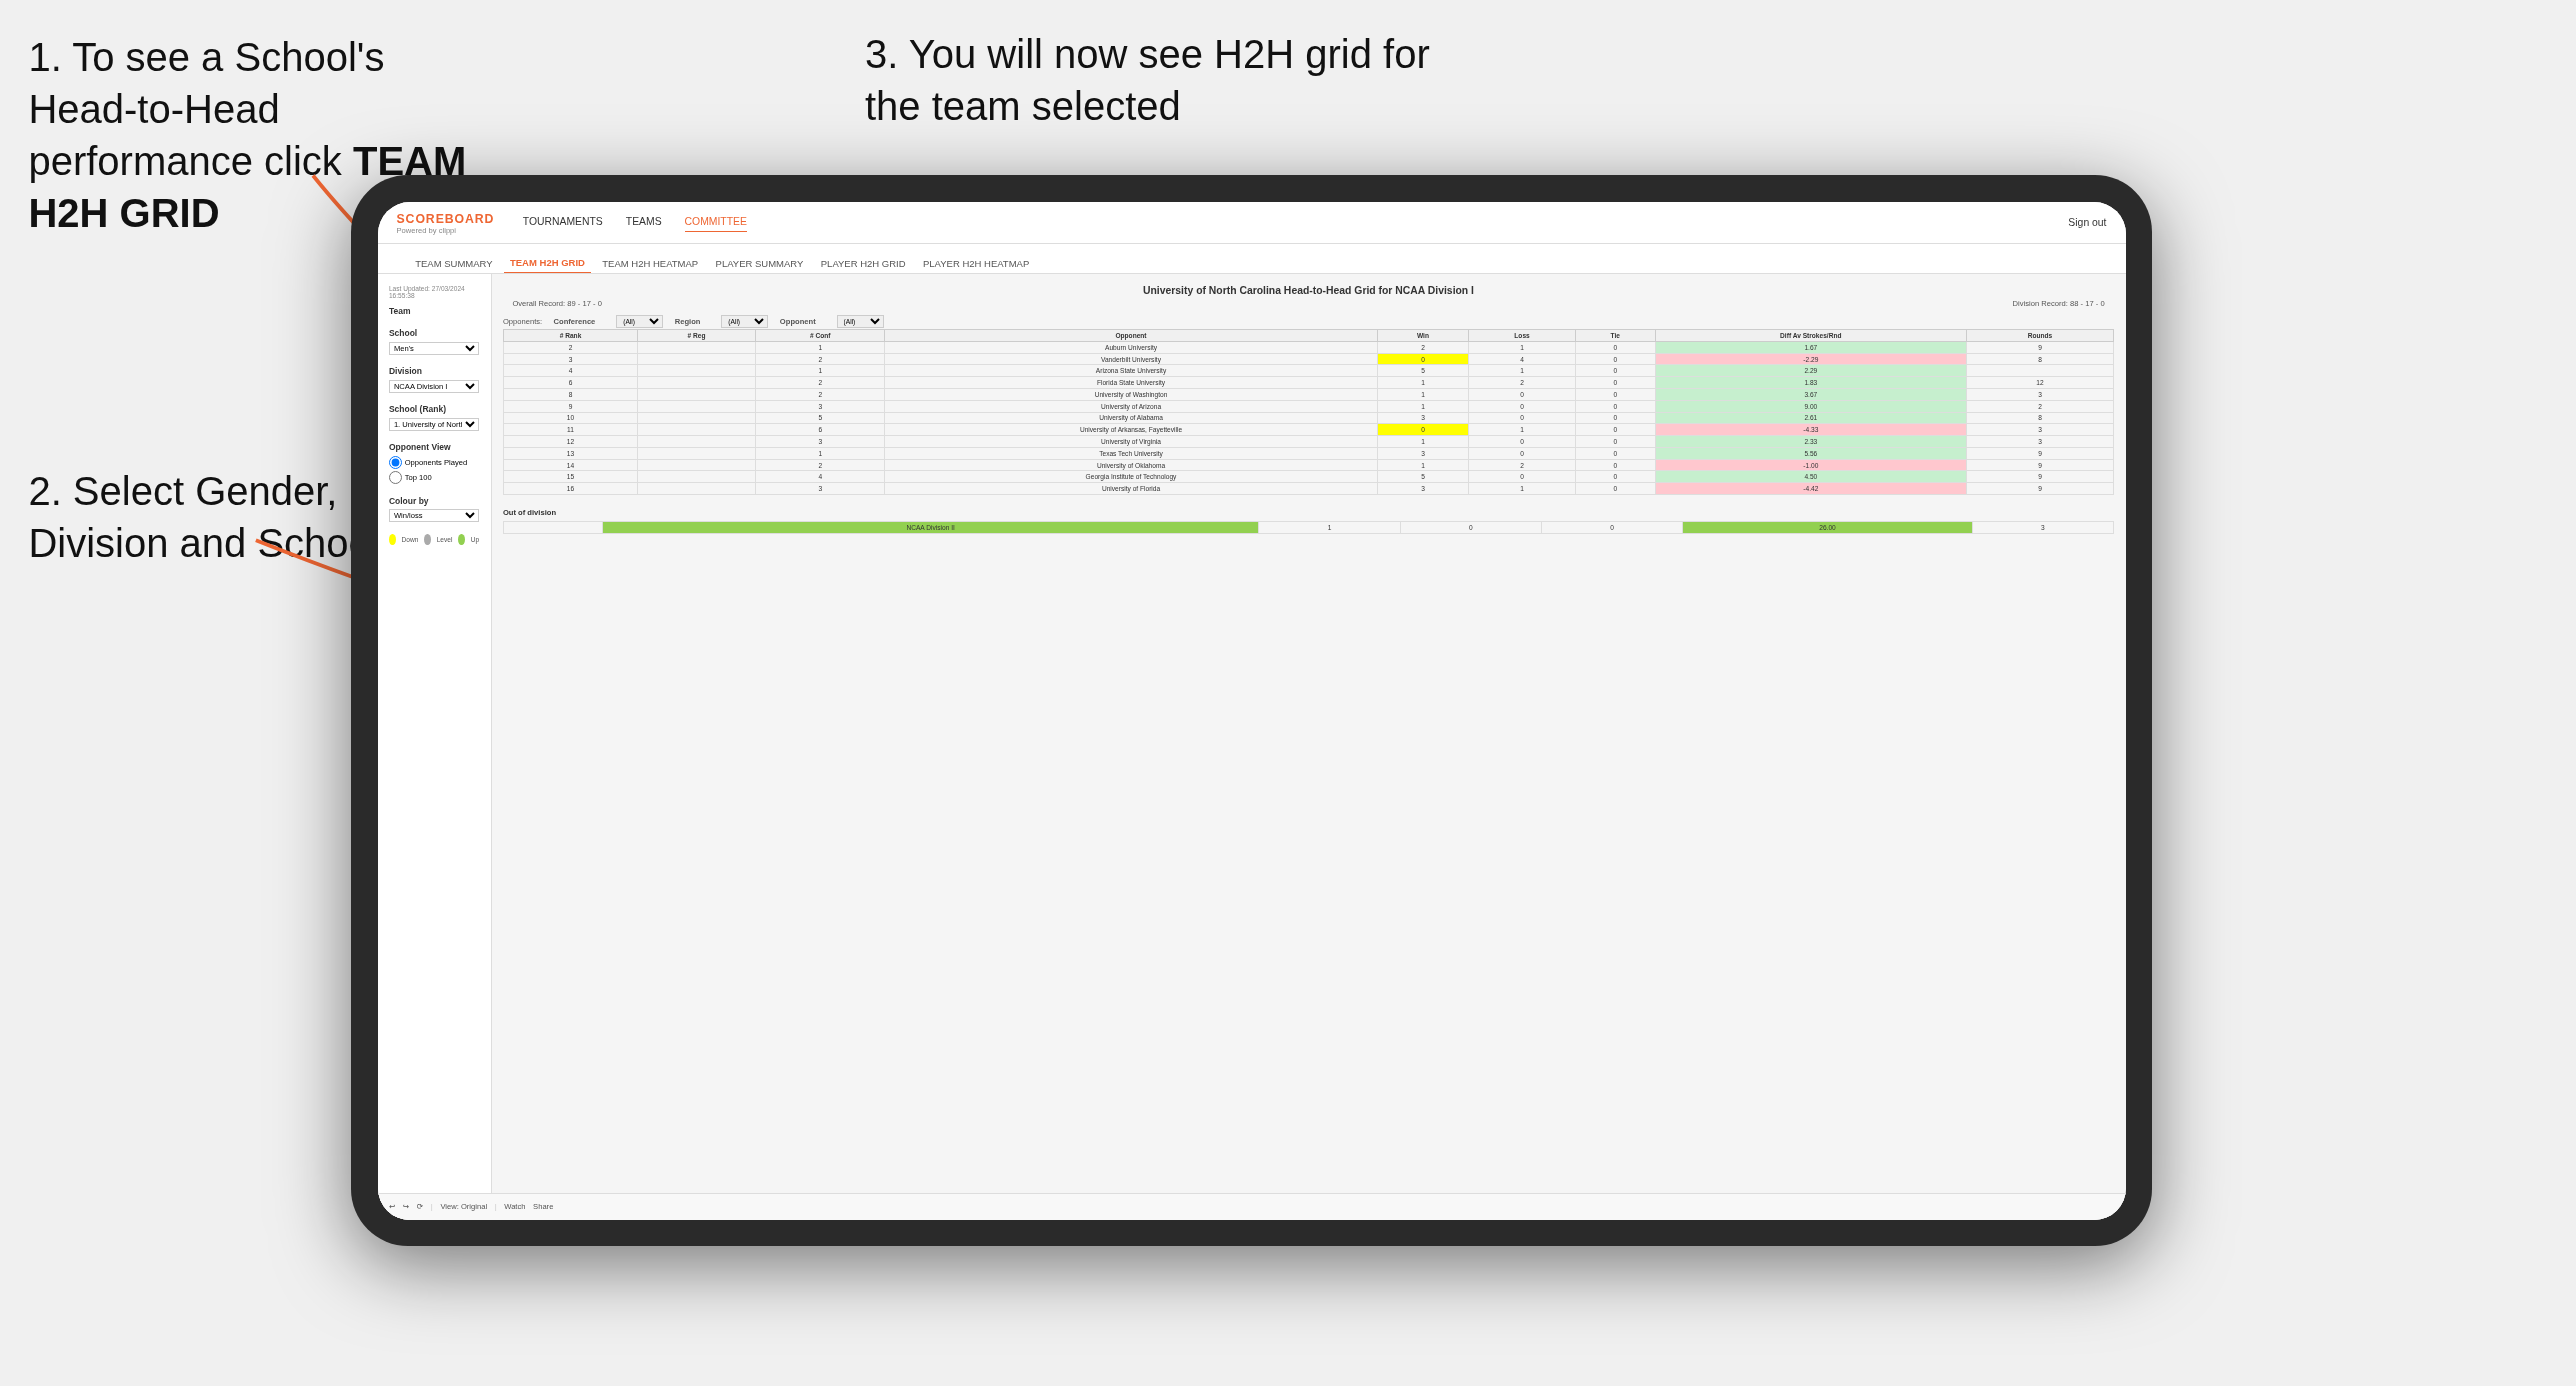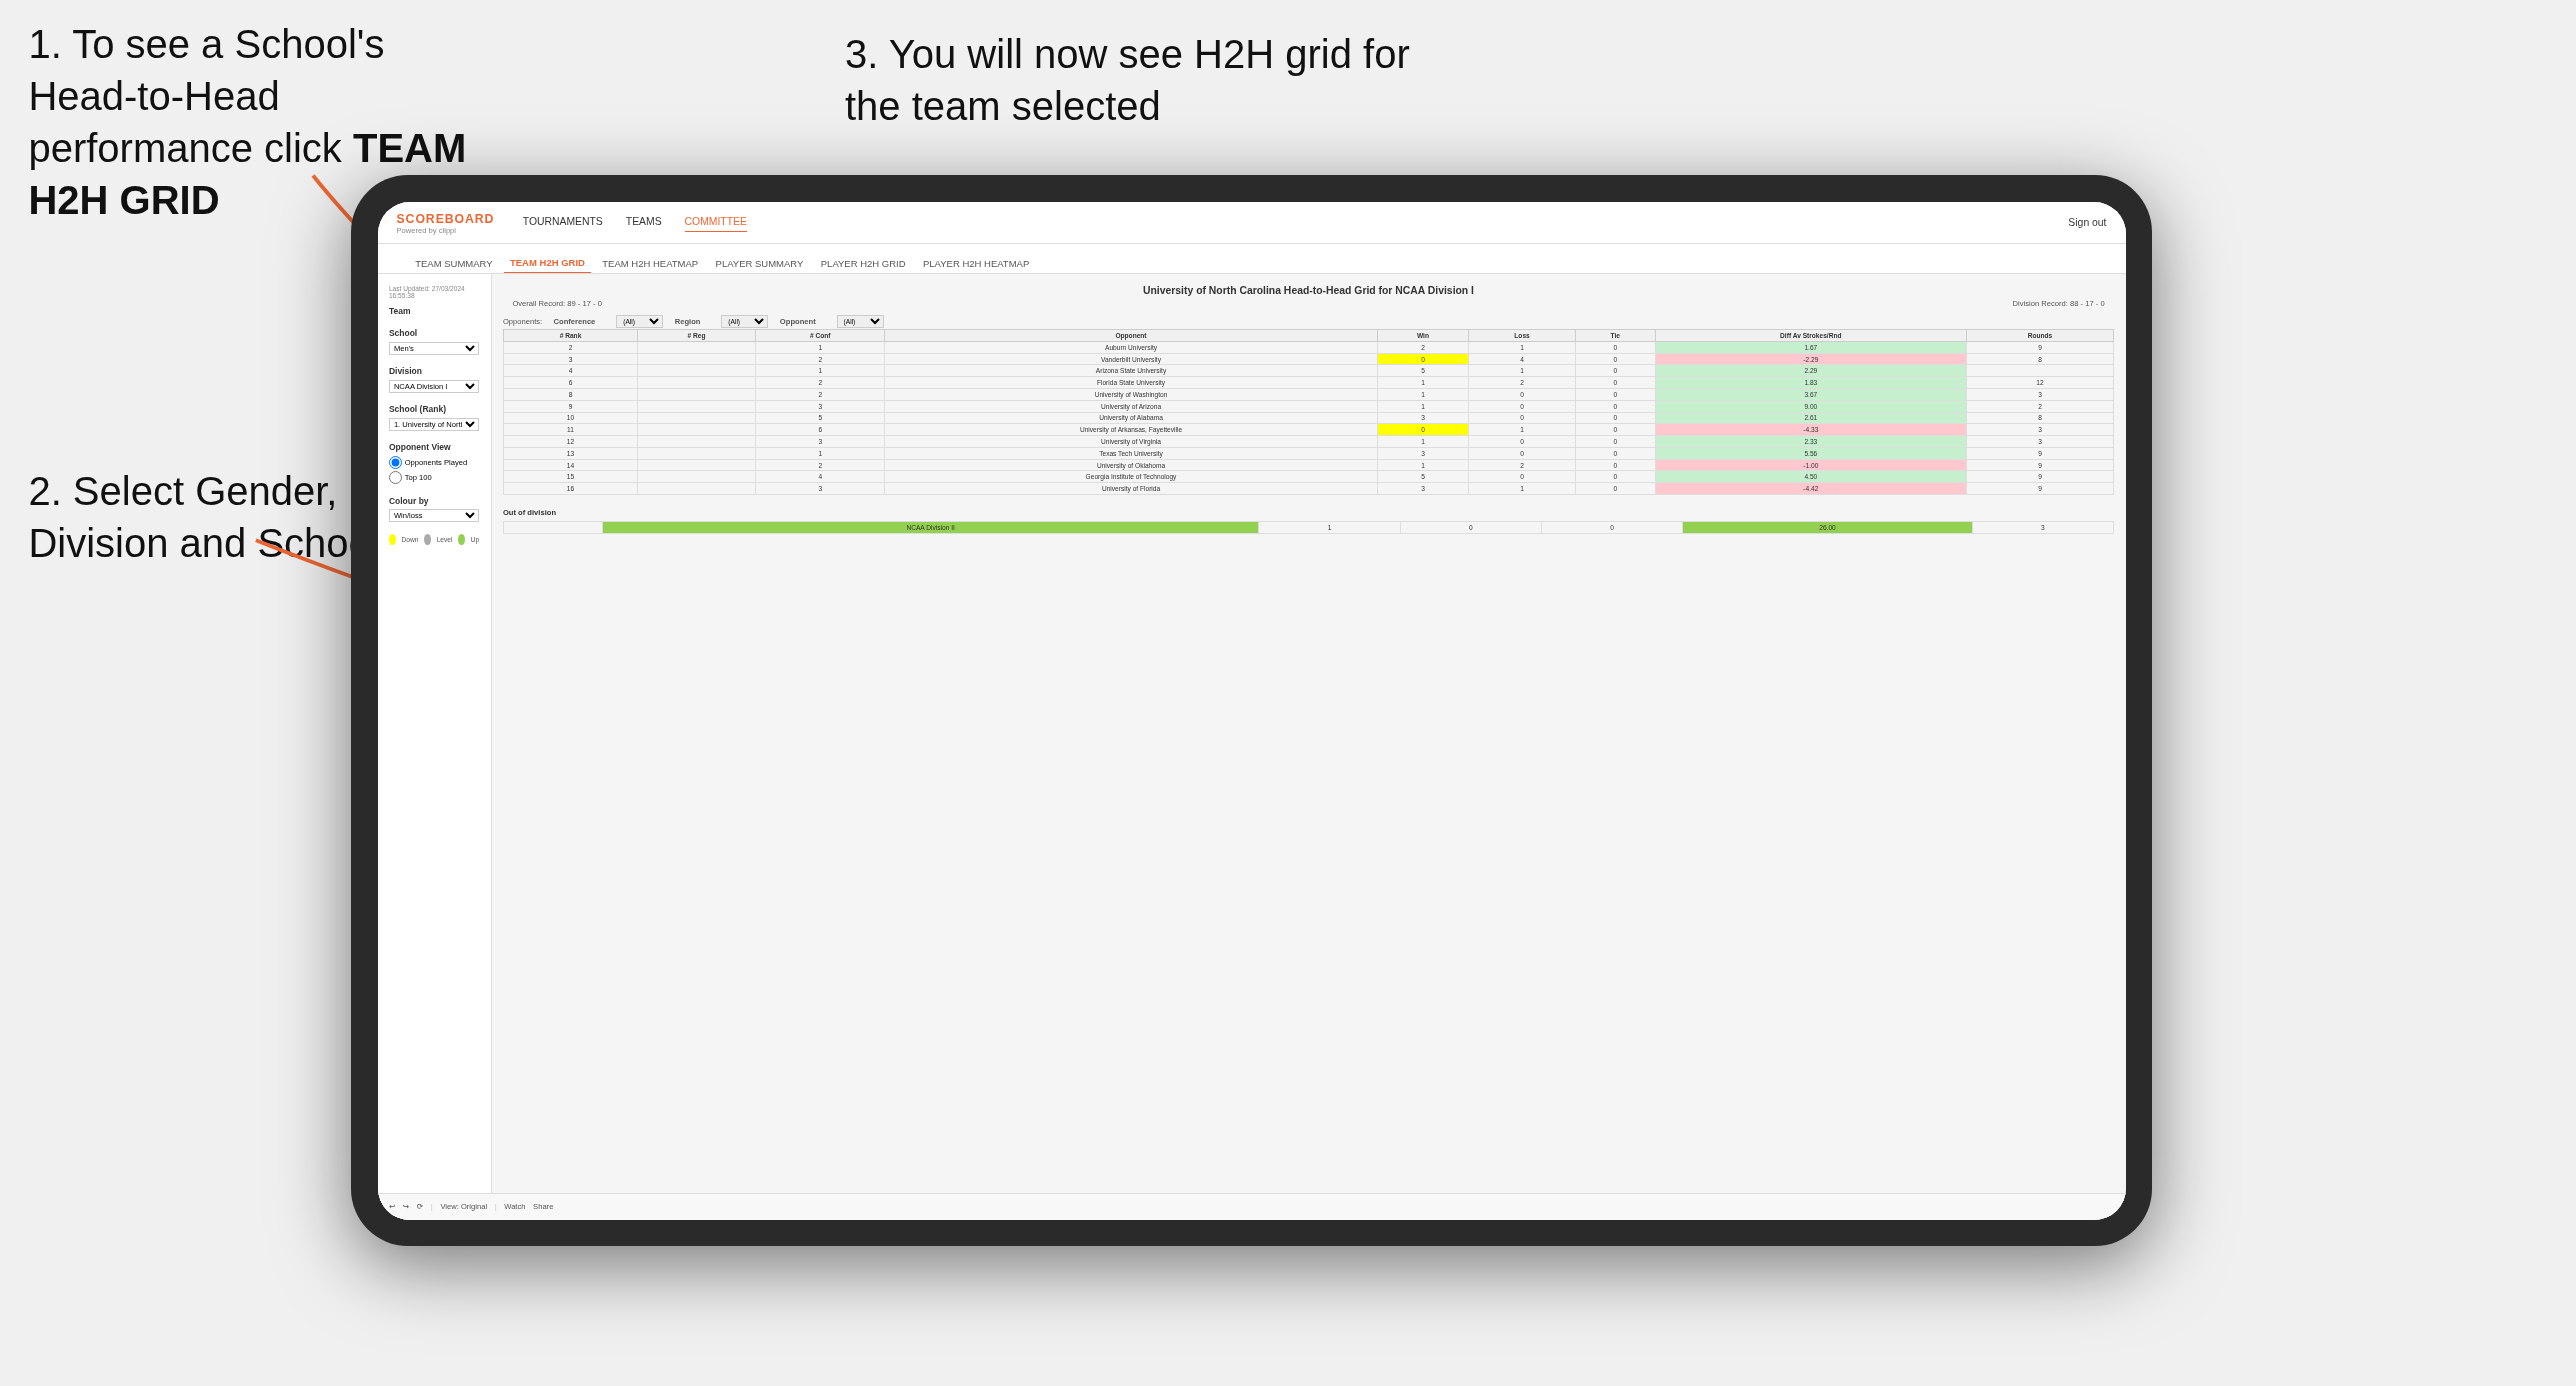--- a/index.html
+++ b/index.html
@@ -14,23 +14,23 @@
 
     
     .annotation {
       position: absolute;
       font-size: 40px;
       line-height: 1.3;
       color: #111;
     }
     .annotation strong { font-weight: 900; }
 
-    .ann1 { top: 18px; left: 28.4px; width: 455px; }
+    .ann1 { top: 31px; left: 28.4px; width: 455px; }
     .ann2 { top: 465px; left: 28.4px; width: 398px; }
-    .ann3 { top: 28.4px; left: 845px; width: 569px; }
+    .ann3 { top: 28.4px; left: 865px; width: 569px; }
 
     
     .arrow-svg {
       position: absolute;
       pointer-events: none;
     }
 
     
     .tablet-frame {
       position: absolute;

